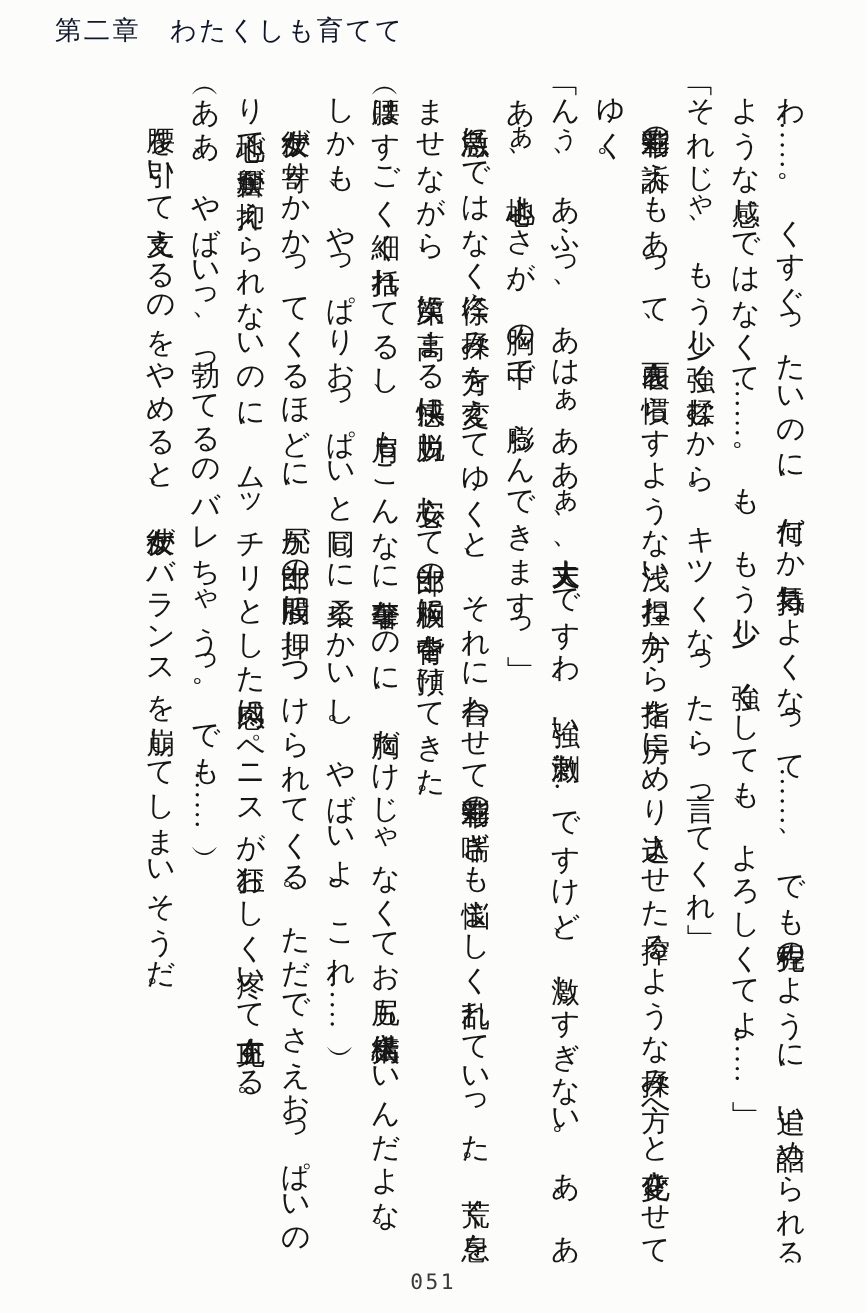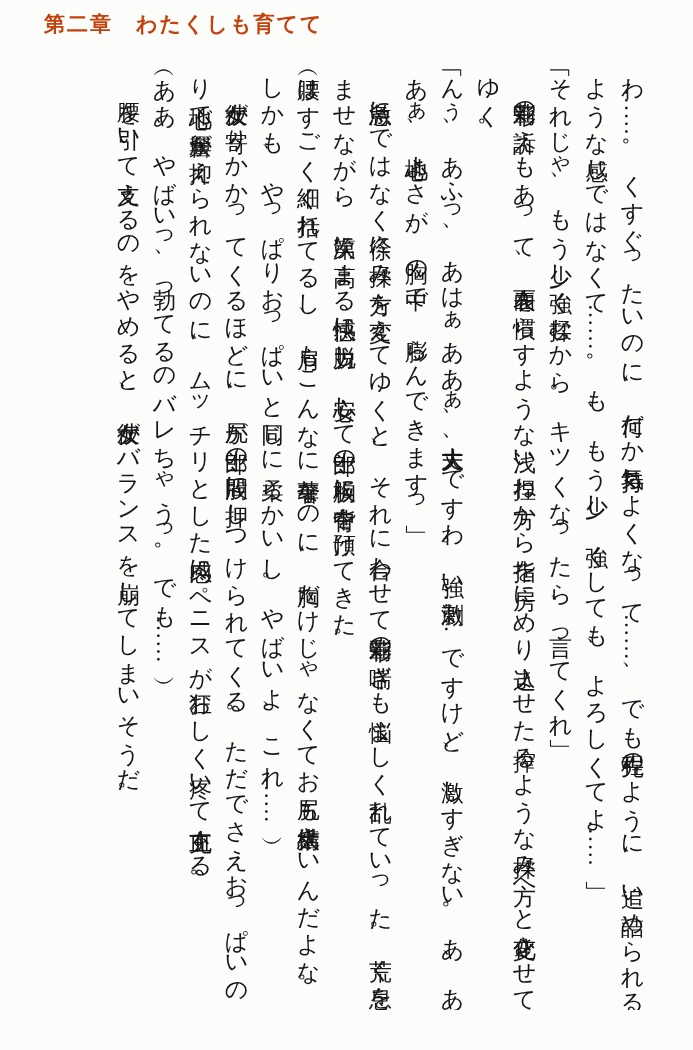--- a/index.html
+++ b/index.html
@@ -18,23 +18,22 @@
   .page {
     position: absolute;
     inset: 0;
   }
   .running-header {
     position: absolute;
     top: 10px;
     left: 44px;
     font-size: 21px;
     letter-spacing: 2px;
-    color: #c2410c;
+    color: #0f172a;
     white-space: nowrap;
-    font-weight: bold;
   }
   .body-text {
     position: absolute;
     top: 62px;
     left: 38px;
     width: 612px;
     height: 948px;
     writing-mode: vertical-rl;
     font-size: 23px;
     line-height: 36px;
@@ -73,14 +72,15 @@
     <p>「それじゃ、もう少し強く揉むから。キツくなったら、言ってくれ」</p>
     <p class="indent">彩莉華の訴えもあって、表面を慣らすような浅い捏ね方から指を房にめり込ませた搾るような揉み方へと変化させてゆく。</p>
     <p>「んぅ、あふっ、あはぁああぁ、大丈夫、ですわ。強い刺激……ですけど、激しすぎない。あ、ああぁ、心地よさが、胸の中で、膨らんできますっ」</p>
     <p class="indent">急激にではなく徐々に揉み方を変えてゆくと、それに合わせて彩莉華の喘ぎも悩ましく乱れていった。荒く息を弾ませながら、次第に高まる快感に脱力し、安心して士郎の胸板に背中を預けてきた。</p>
     <p>（腰はすごく細く括れてるし、肩もこんなに華奢なのに、胸だけじゃなくてお尻も結構大きいんだよな。しかも、やっぱりおっぱいと同じに柔らかいし。やばいよ、これ……）</p>
     <p class="indent">彼女が寄りかかってくるほどに、尻が士郎の股間に押しつけられてくる。ただでさえおっぱいの触り心地で興奮が抑えられないのに、ムッチリとした肉感にペニスが狂おしく疼いて充血する。</p>
     <p>（ああ、やばいっ、勃ってるのバレちゃうっ。でも……）</p>
     <p class="indent">腰を引いて支えるのをやめると、彼女がバランスを崩してしまいそうだ。</p>
   </div>
 
+  <div class="page-number">051</div>
 
 </div>
 
 </body></html>

